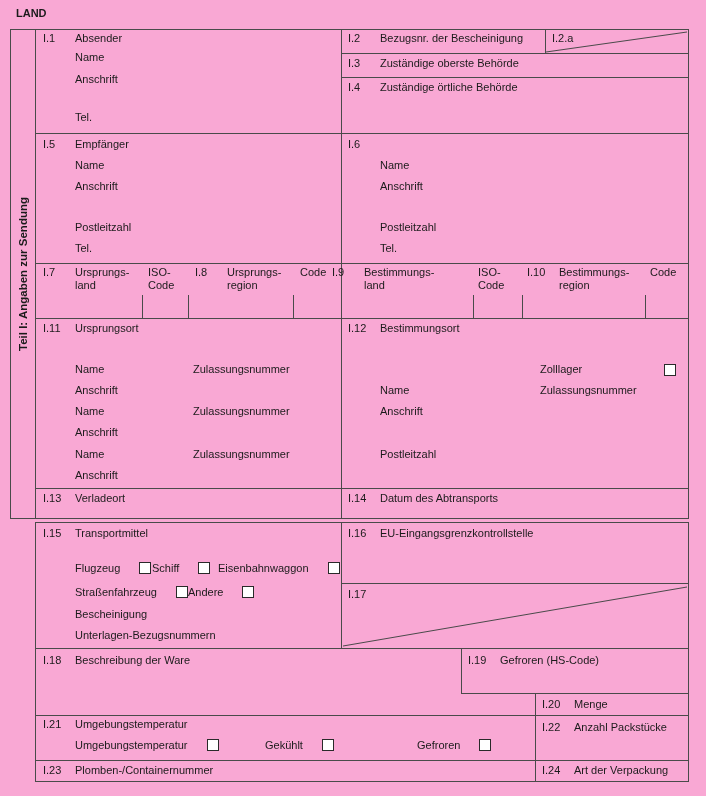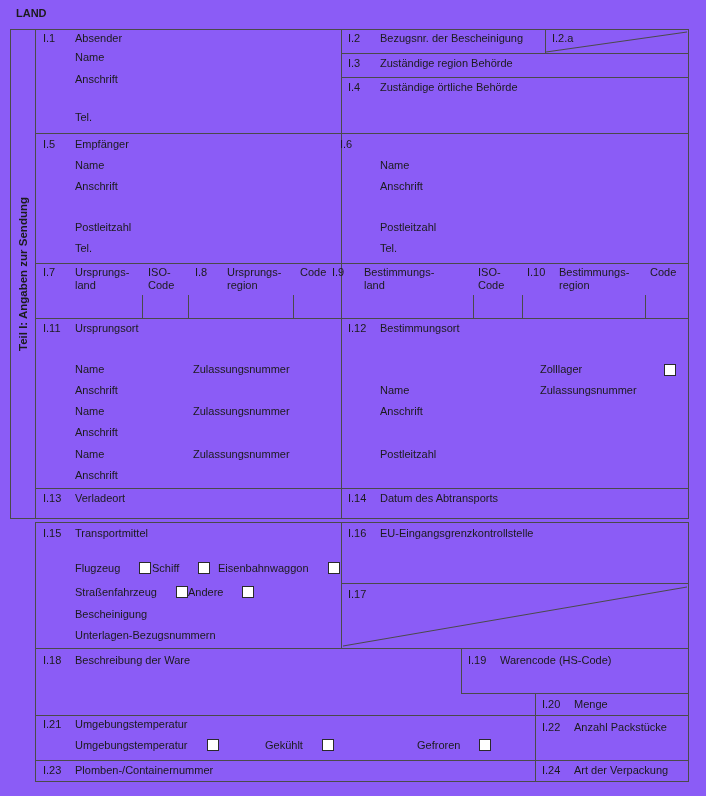--- a/index.html
+++ b/index.html
@@ -1,17 +1,17 @@
 <!DOCTYPE html>
 <html><head>
 <meta charset="utf-8">
 <style>
   html,body { margin:0; padding:0; background:#ffffff; }
   .page {
-    position:relative; width:706px; height:796px; background:#8b5cf6;
+    position:relative; width:706px; height:796px; background:#f9a8d4;
     font-family:"Liberation Sans", sans-serif; font-size:11px; color:#1b1b1b;
     overflow:hidden;
   }
   .hline { position:absolute; height:1px; background:#4a4a4a; }
   .vline { position:absolute; width:1px; background:#4a4a4a; }
   .lbl  { position:absolute; white-space:nowrap; }
   .fh   { position:absolute; display:flex; white-space:nowrap; }
   .fh .no { width:32px; flex:0 0 32px; }
   .two div { line-height:13px; }
   .b { font-weight:bold; }
@@ -82,37 +82,37 @@
   <div class="lbl" style="left:75px;top:73px">Anschrift</div>
   <div class="lbl" style="left:75px;top:111px">Tel.</div>
 
   <div class="fh" style="left:348px;top:32px">
     <span class="no">I.2</span>
     <span>Bezugsnr. der Bescheinigung</span>
   </div>
   <div class="lbl" style="left:552px;top:32px">I.2.a</div>
   <div class="fh" style="left:348px;top:57px">
     <span class="no">I.3</span>
-    <span>Zuständige region Behörde</span>
+    <span>Zuständige oberste Behörde</span>
   </div>
   <div class="fh" style="left:348px;top:81px">
     <span class="no">I.4</span>
     <span>Zuständige örtliche Behörde</span>
   </div>
 
   <div class="fh" style="left:43px;top:138px">
     <span class="no">I.5</span>
     <span>Empfänger</span>
   </div>
   <div class="lbl" style="left:75px;top:159px">Name</div>
   <div class="lbl" style="left:75px;top:180px">Anschrift</div>
   <div class="lbl" style="left:75px;top:221px">Postleitzahl</div>
   <div class="lbl" style="left:75px;top:242px">Tel.</div>
 
-  <div class="fh" style="left:340px;top:138px">
+  <div class="fh" style="left:348px;top:138px">
     <span class="no">I.6</span>
   </div>
   <div class="lbl" style="left:380px;top:159px">Name</div>
   <div class="lbl" style="left:380px;top:180px">Anschrift</div>
   <div class="lbl" style="left:380px;top:221px">Postleitzahl</div>
   <div class="lbl" style="left:380px;top:242px">Tel.</div>
 
   <div class="fh two" style="left:43px;top:266px">
     <span class="no">I.7</span>
     <span>
@@ -219,21 +219,21 @@
     <span>EU-Eingangsgrenzkontrollstelle</span>
   </div>
   <div class="lbl" style="left:348px;top:588px">I.17</div>
 
   <div class="fh" style="left:43px;top:654px">
     <span class="no">I.18</span>
     <span>Beschreibung der Ware</span>
   </div>
   <div class="fh" style="left:468px;top:654px">
     <span class="no">I.19</span>
-    <span>Warencode (HS-Code)</span>
+    <span>Gefroren (HS-Code)</span>
   </div>
   <div class="fh" style="left:542px;top:698px">
     <span class="no">I.20</span>
     <span>Menge</span>
   </div>
 
   <div class="fh" style="left:43px;top:718px">
     <span class="no">I.21</span>
     <span>Umgebungstemperatur</span>
   </div>

